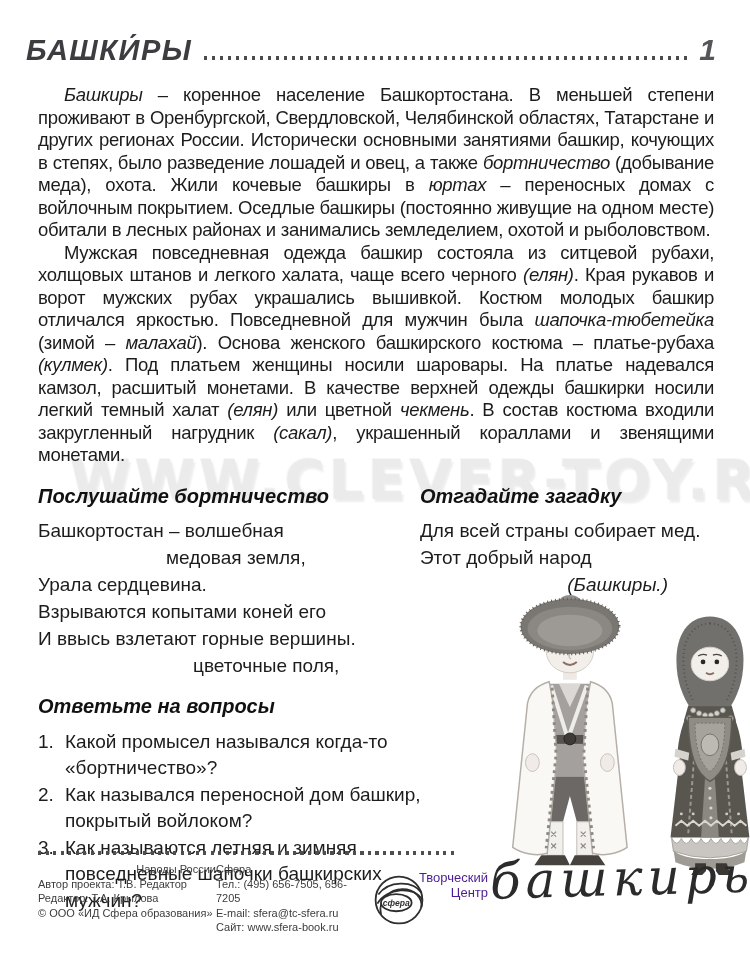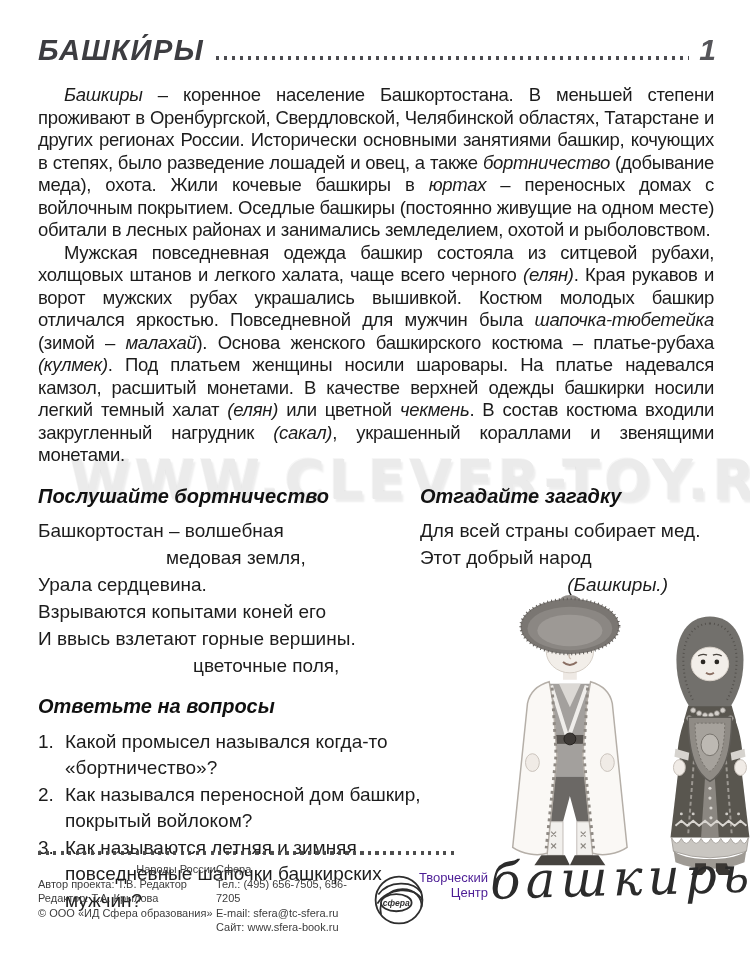--- a/index.html
+++ b/index.html
@@ -9,21 +9,21 @@
   }
   
   .watermark{
     position:absolute;left:70px;top:448px;z-index:0;
     font-family:"DejaVu Sans",sans-serif;font-weight:bold;
     font-size:55px;letter-spacing:4px;color:#ebebeb;
     text-shadow:2px 3px 2px rgba(0,0,0,0.07), -1px -1px 0 #f6f6f6;
     white-space:nowrap;user-select:none;
   }
   
-  .title-row{display:flex;align-items:flex-end;margin:34px 34px 0 38px;position:relative;z-index:1;}
+  .title-row{display:flex;align-items:flex-end;margin:34px 34px 0 26px;position:relative;z-index:1;}
   .title{
     margin:0;font-size:29px;font-style:italic;font-weight:bold;
     color:#3d3d41;letter-spacing:1.5px;white-space:nowrap;
   }
   .leader{
     flex:1;height:4px;margin:0 10px 7px 12px;
     background-image:repeating-linear-gradient(90deg,#4c4c50 0 3px,transparent 3px 8px);
   }
   .pagenum{font-size:30px;font-style:italic;font-weight:bold;color:#55555a;line-height:1;margin-bottom:2px;}
   

